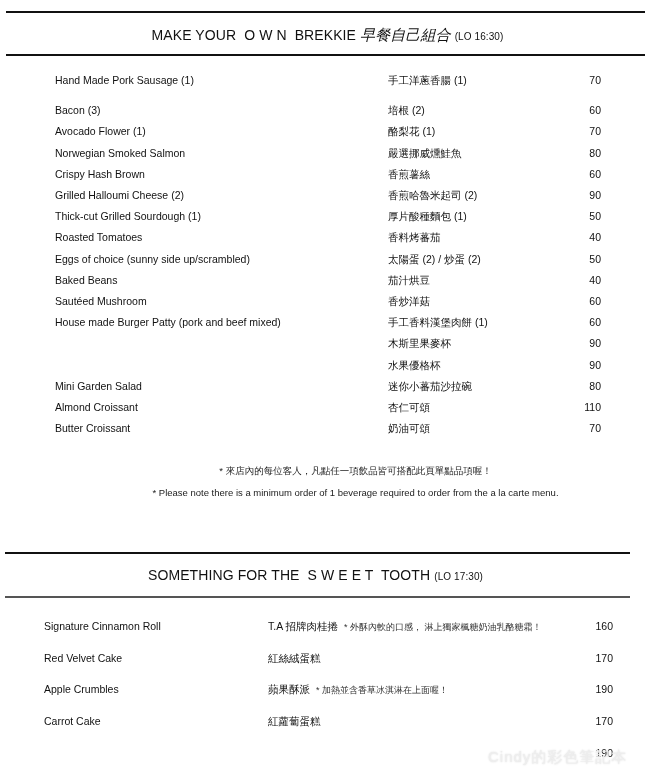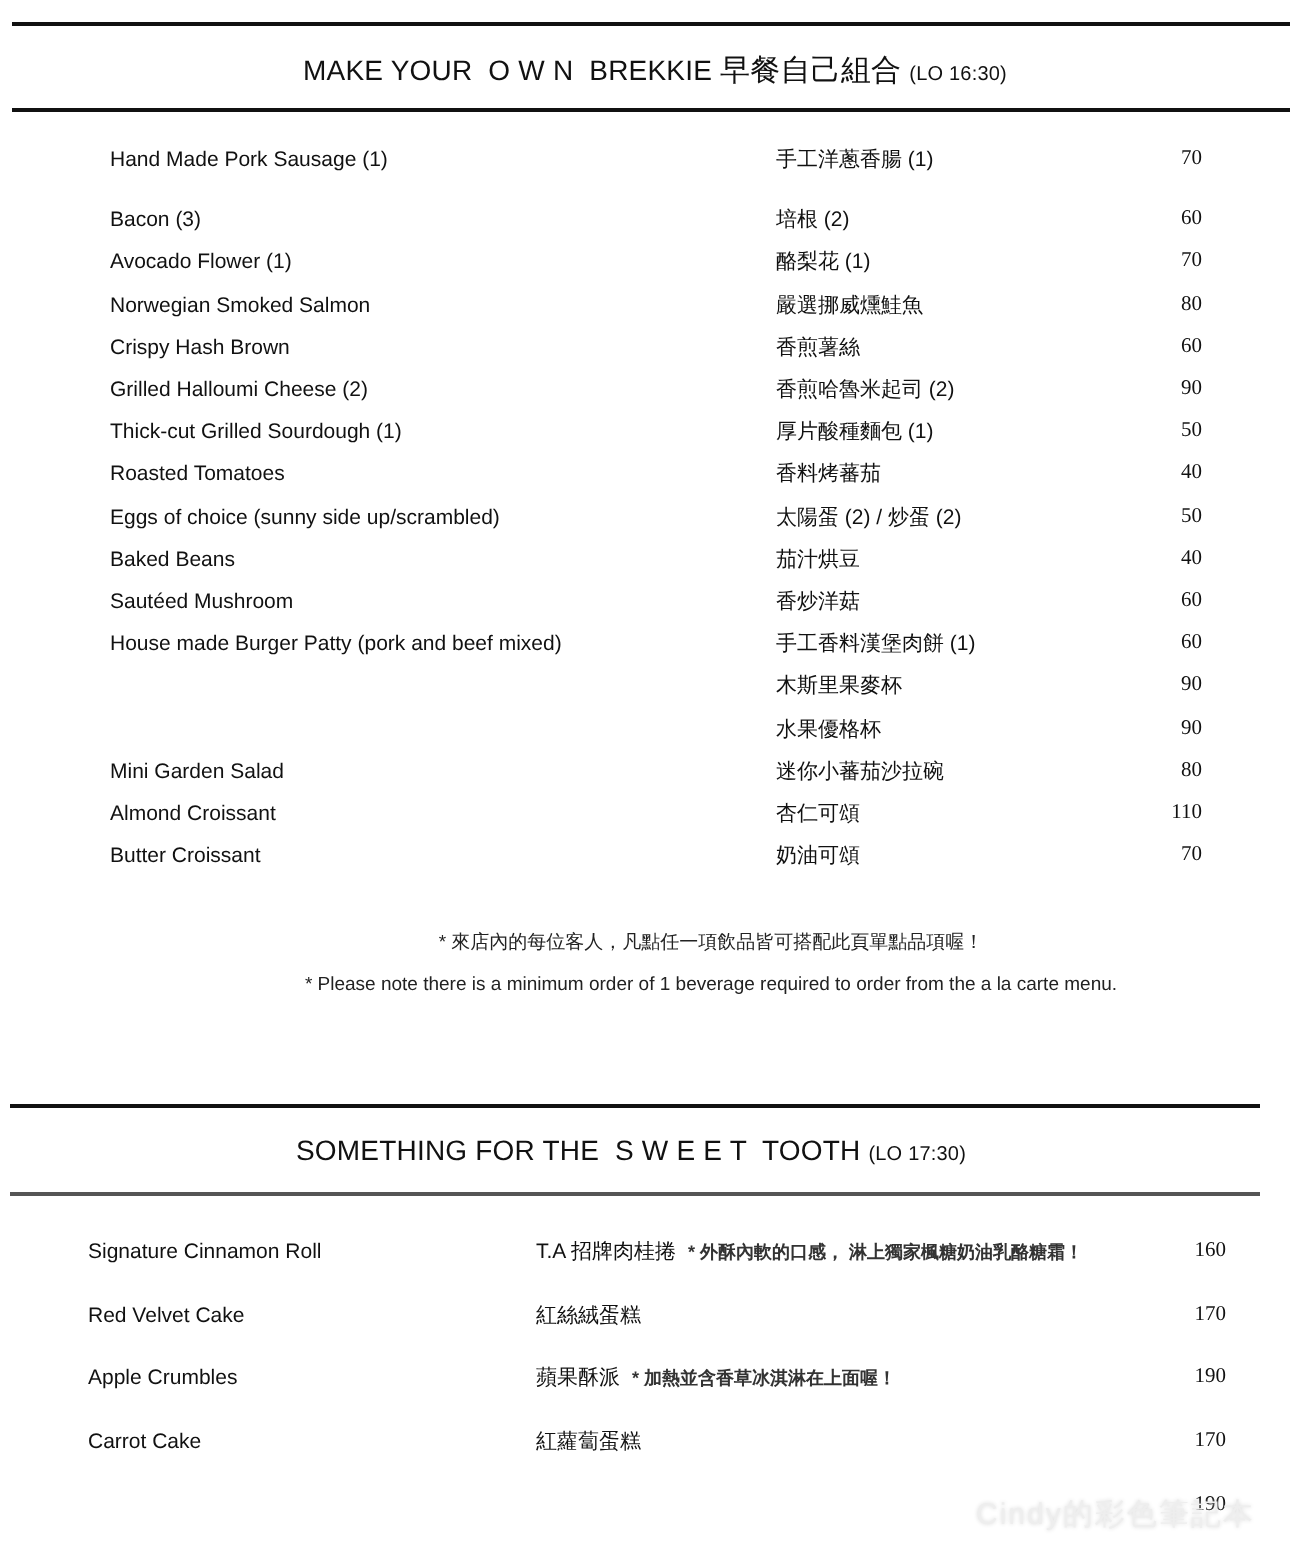--- a/index.html
+++ b/index.html
@@ -6,33 +6,33 @@
   body { width: 655px; height: 781px; position: relative; overflow: hidden;
          font-family: "Liberation Sans", "DejaVu Sans", sans-serif; color: #111; }
   .rule { position: absolute; height: 0; border-top: 2px solid #111; }
   .rule.gray { border-top-color: #555; }
   .section-title { position: absolute; left: 0; width: 655px; text-align: center;
                    font-size: 14px; letter-spacing: 0.1px; white-space: nowrap; }
   .section-title .lo { font-size: 10px; }
   .row { position: absolute; left: 0; width: 655px; height: 16px; font-size: 10.5px; line-height: 16px; white-space: nowrap; }
   .en { position: absolute; }
   .zh { position: absolute; }
-  .price { position: absolute; text-align: right; width: 40px; font-family: Liberation Serif, serif; }
-  .note { font-size: 9px; color: #333; margin-left: 6px; font-weight: bold; }
+  .price { position: absolute; text-align: right; width: 40px; }
+  .note { font-size: 9px; color: #333; margin-left: 6px; }
   .footnote { position: absolute; left: 0; width: 655px; text-align: center; font-size: 9.5px; color: #222; padding-left: 28px; }
   .watermark { position: absolute; left: 488px; top: 748px; font-size: 15px; color: #eeeeee;
                text-shadow: 0 0 2px #d8d8d8; letter-spacing: 1px; }
 </style>
 </head>
 <body>
 
 <div class="rule" style="left:6px; width:639px; top:11px;"></div>
 <div class="section-title" style="top:26px;">
   <span style="white-space:pre;">MAKE YOUR  O W N  BREKKIE</span>
-  <span style="font-size:15px;">早餐自己組合</span>
+  <span style="font-size:15px;font-style:italic;">早餐自己組合</span>
   <span class="lo">(LO 16:30)</span>
 </div>
 <div class="rule" style="left:6px; width:639px; top:54px;"></div>
 
 <div id="brekkie-list">
     <div class="row" style="top: 72px;">
       <span class="en" style="left:55px">Hand Made Pork Sausage (1)</span>
       <span class="zh" style="left:388px">手工洋蔥香腸 (1)</span>
       <span class="price" style="left:561px">70</span>
     </div>

